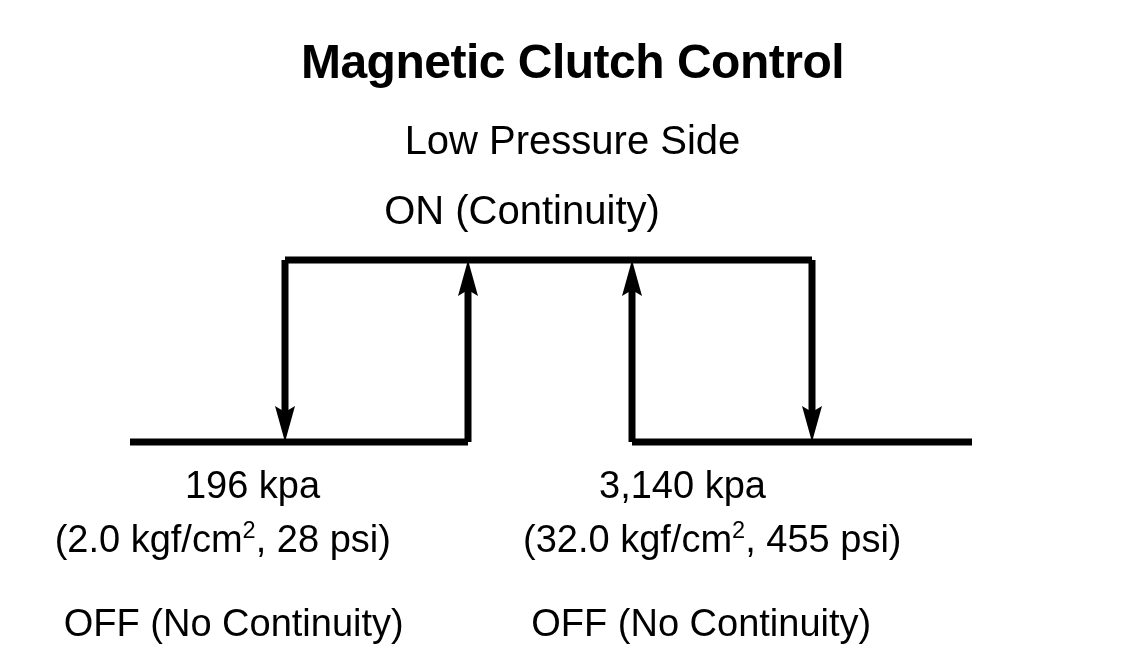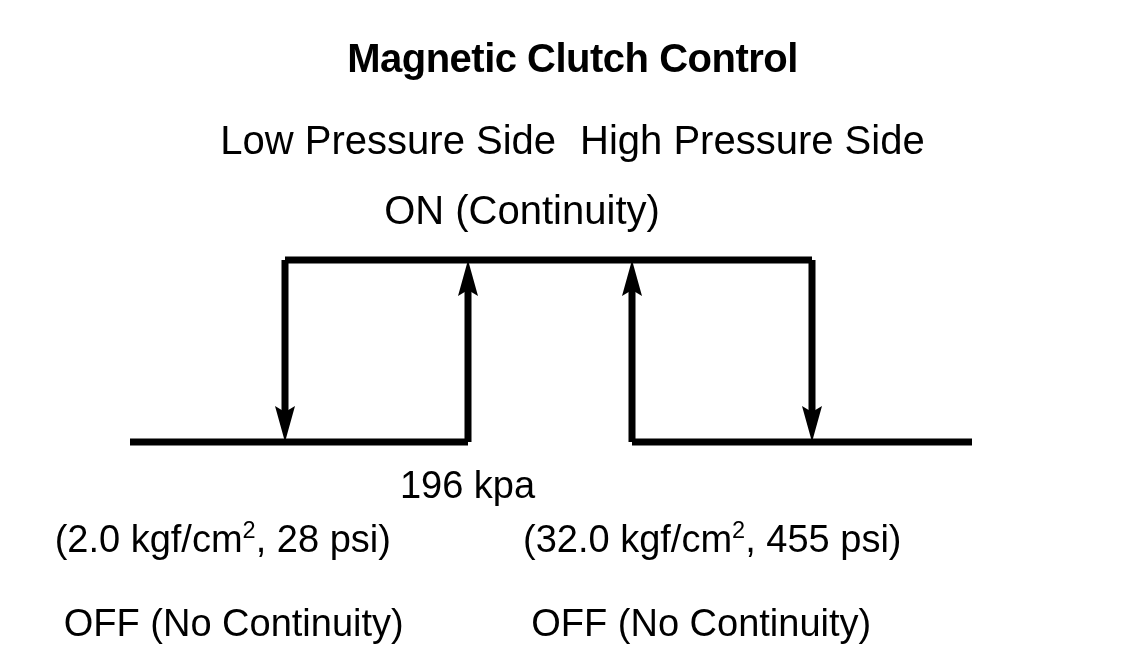--- a/index.html
+++ b/index.html
@@ -15,21 +15,21 @@
     overflow: hidden;
     font-family: "Liberation Sans", sans-serif;
     color: #000000;
   }
   .title {
     position: absolute;
     left: 0;
     top: 38px;
     width: 1145px;
     text-align: center;
-    font-size: 40px;
+    font-size: 48px;
     font-weight: bold;
     letter-spacing: -0.5px;
     line-height: 1;
   }
   .side-labels {
     position: absolute;
     left: 0;
     top: 120px;
     width: 1145px;
     display: flex;
@@ -84,21 +84,20 @@
 </style>
 </head>
 <body>
 
 <div id="page">
 
   <div class="title">Magnetic Clutch Control</div>
 
   <div class="side-labels">
     <span>Low Pressure Side</span>
-    <span>High Pressure Side</span>
   </div>
 
   <div class="state-on">ON (Continuity)</div>
 
   <div class="diagram">
     <svg width="1145" height="215" viewBox="0 0 1145 215">
       <defs>
         <marker id="arrow-down" markerWidth="14" markerHeight="18" refX="7" refY="17" orient="auto-start-reverse" markerUnits="userSpaceOnUse">
           <path d="M 7 0 L 1 18 L 7 15 L 13 18 Z" fill="#000000" transform="rotate(180 7 9)"></path>
         </marker>
@@ -119,20 +118,21 @@
       <line x1="632" y1="202" x2="632" y2="44" stroke="#000000" stroke-width="7"></line>
       <path d="M 632 20 L 622 56 L 632 50 L 642 56 Z" fill="#000000"></path>
 
       <line x1="812" y1="20" x2="812" y2="178" stroke="#000000" stroke-width="7"></line>
       <path d="M 812 202 L 802 166 L 812 172 L 822 166 Z" fill="#000000"></path>
     </svg>
   </div>
 
   <div class="foot foot-pressure">
     <div class="foot-cell">196 kpa</div>
+    <div class="foot-cell">3,140 kpa</div>
   </div>
 
   <div class="foot foot-units">
     <div class="foot-cell"><span>(2.0 kgf/cm</span><sup>2</sup><span>, 28 psi)</span></div>
     <div class="foot-cell"><span>(32.0 kgf/cm</span><sup>2</sup><span>, 455 psi)</span></div>
   </div>
 
   <div class="foot foot-state">
     <div class="foot-cell">OFF (No Continuity)</div>
     <div class="foot-cell">OFF (No Continuity)</div>

